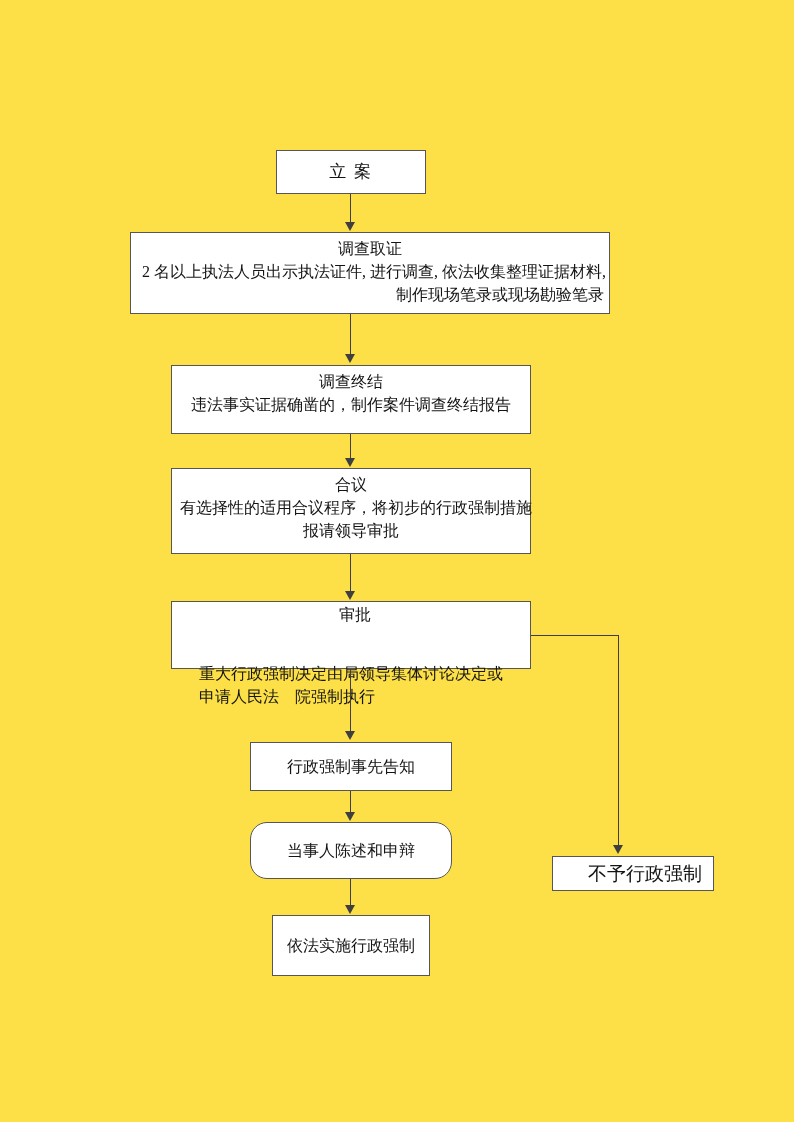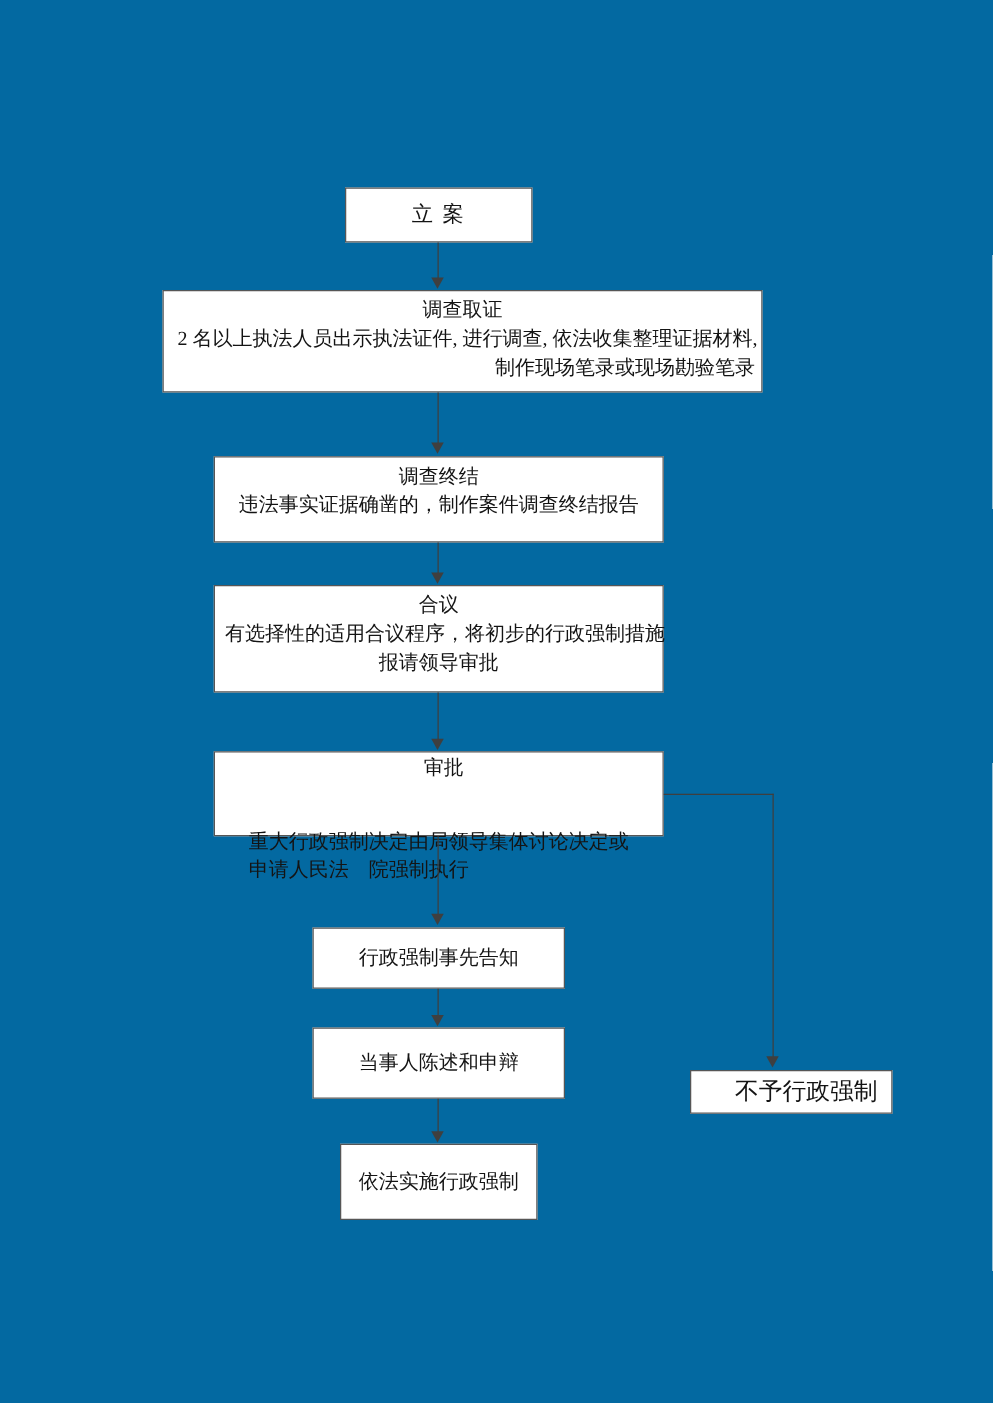--- a/index.html
+++ b/index.html
@@ -4,21 +4,21 @@
 <style>
   html, body {
     margin: 0;
     padding: 0;
     background: #ffffff;
   }
   #page {
     position: relative;
     width: 794px;
     height: 1122px;
-    background: #0369a1;
+    background: #fde047;
     overflow: hidden;
     font-family: "Liberation Serif", "DejaVu Serif", serif;
     color: #1a1a1a;
   }
   .node {
     position: absolute;
     box-sizing: border-box;
     border: 1.6px solid #565656;
     background: #ffffff;
     display: flex;
@@ -43,21 +43,21 @@
     white-space: pre;
   }
 
   
   #n-liAn      { left: 276px; top: 150px; width: 150px; height: 44px; font-size: 17px; letter-spacing: 0.1em; }
   #n-diaoCha   { left: 130px; top: 232px; width: 480px; height: 82px; font-size: 16px; padding: 4px 8px 6px 8px; justify-content: flex-start; }
   #n-zhongJie  { left: 171px; top: 365px; width: 360px; height: 69px; font-size: 16px; padding: 4px 8px 0 8px; justify-content: flex-start; }
   #n-heYi      { left: 171px; top: 468px; width: 360px; height: 86px; font-size: 16px; padding: 4px 8px 2px 8px; justify-content: flex-start; }
   #n-shenPi    { left: 171px; top: 601px; width: 360px; height: 68px; font-size: 16px; padding: 1px 8px 0 16px; justify-content: flex-start; }
   #n-gaoZhi    { left: 250px; top: 742px; width: 202px; height: 49px; font-size: 16px; }
-  #n-shenBian  { left: 250px; top: 822px; width: 202px; height: 57px; font-size: 16px; }
+  #n-shenBian  { left: 250px; top: 822px; width: 202px; height: 57px; font-size: 16px; border-radius: 17px; }
   #n-shiShi    { left: 272px; top: 915px; width: 158px; height: 61px; font-size: 16px; }
   #n-buYu      { left: 552px; top: 856px; width: 162px; height: 35px; font-size: 19px; padding-left: 24px; }
 
   
   #n-diaoCha .body-lines { text-align: right; padding-left: 6px; }
   #n-shenPi  .body-lines { text-align: left; padding-left: 22px; margin-top: 36px; }
   #n-zhongJie .body-lines,
   #n-heYi .body-lines { text-align: center; }
 
   

